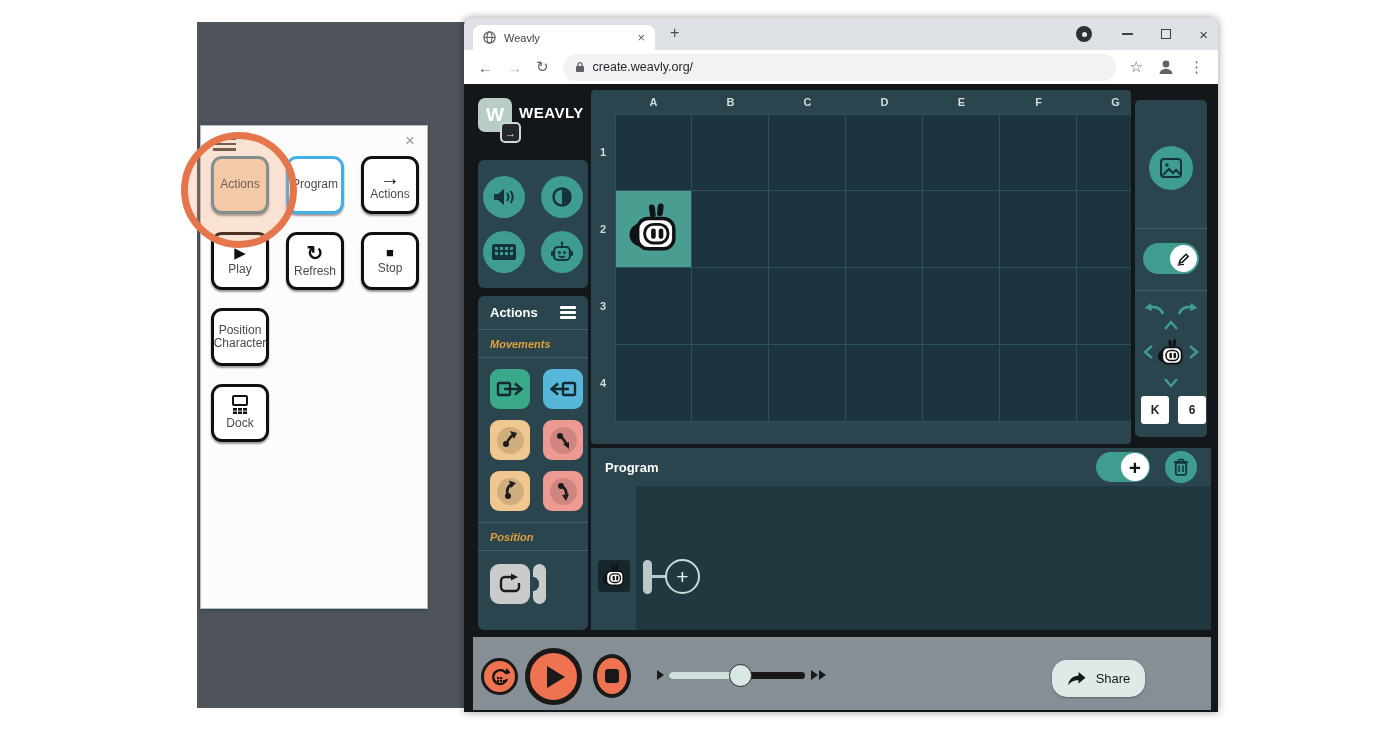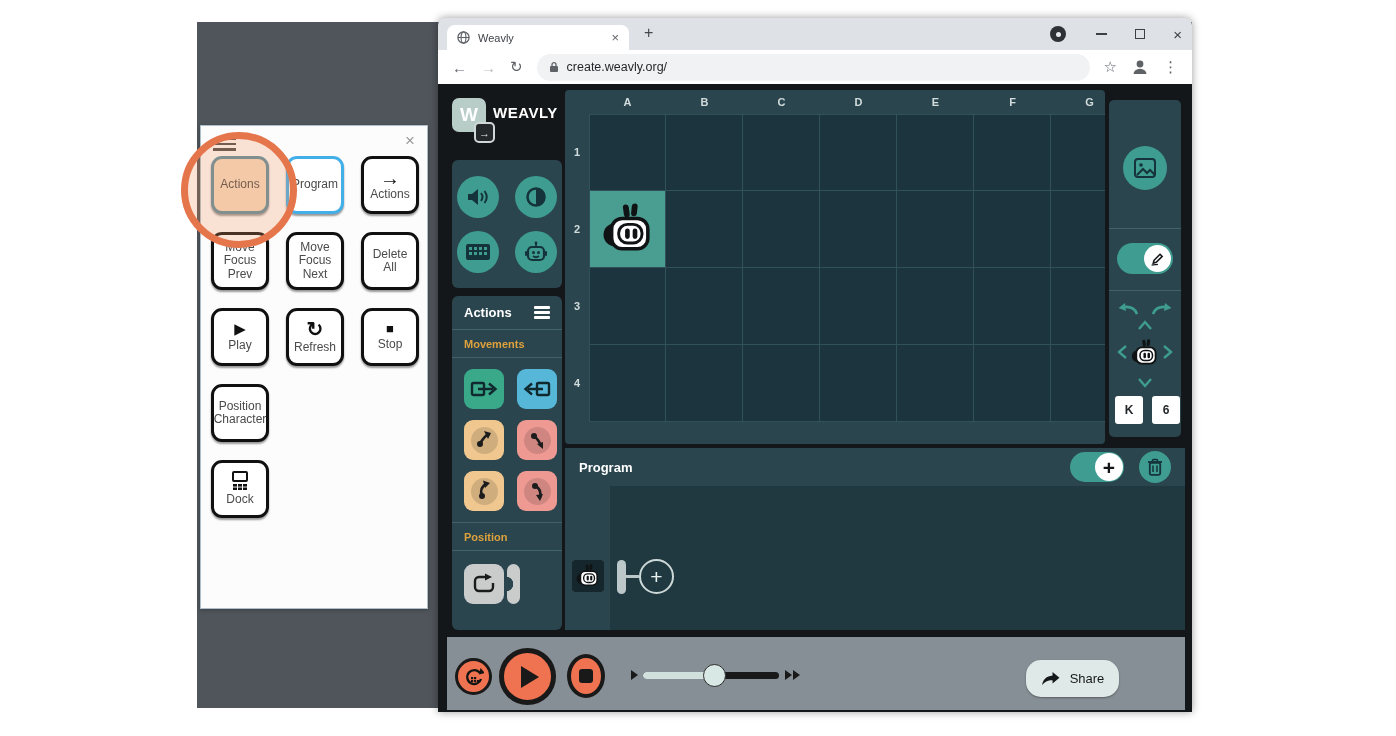--- a/index.html
+++ b/index.html
@@ -3,21 +3,21 @@
 <meta charset="utf-8">
 <style>
   * { margin:0; padding:0; box-sizing:border-box; }
   body { font-family:"Liberation Sans", sans-serif; background:#ffffff; }
   .canvas { position:relative; width:1396px; height:736px; background:#ffffff; overflow:hidden; }
 
   
   .desktop { position:absolute; left:197px; top:22px; width:995px; height:686px; background:#4f555b; }
 
   
-  .browser { position:absolute; left:438px; top:18px; width:754px; height:694px; background:#dee1e6; border-radius:7px 7px 0 0; box-shadow:0 0 8px rgba(0,0,0,.4); }
+  .browser { position:absolute; left:464px; top:18px; width:754px; height:694px; background:#dee1e6; border-radius:7px 7px 0 0; box-shadow:0 0 8px rgba(0,0,0,.4); }
   .tabstrip { position:relative; height:32px; }
   .tab { position:absolute; left:9px; top:7px; width:182px; height:25px; background:#fff; border-radius:8px 8px 0 0; display:flex; align-items:center; gap:8px; padding:0 10px; }
   .tab-title { flex:1; font-size:11px; color:#3f4347; }
   .tab-close { font-size:13px; color:#5f6368; line-height:1; }
   .newtab { position:absolute; left:206px; top:6px; font-size:16px; color:#45494d; }
   .pin-badge { position:absolute; right:126px; top:8px; width:16px; height:16px; border-radius:50%; background:#2e3236; display:flex; align-items:center; justify-content:center; }
   .pin-badge i { width:5px; height:5px; border-radius:50%; background:#e8eaed; }
   .win-ctrls { position:absolute; right:10px; top:0; height:32px; display:flex; align-items:center; gap:28px; }
   .wc-min { width:11px; height:2px; background:#3c4043; }
   .wc-max { width:10px; height:10px; border:1.4px solid #3c4043; }
@@ -39,21 +39,21 @@
   .logo-arrow { position:absolute; left:22px; top:24px; width:21px; height:21px; background:#24282a; border:2px solid #cfd8d6; border-radius:5px; color:#dfe8e6; font-size:11px; display:flex; align-items:center; justify-content:center; }
   .logo-text { color:#fff; font-weight:bold; font-size:15px; letter-spacing:.5px; margin-top:6px; }
 
   .stb { position:absolute; left:14px; top:76px; width:110px; height:128px; background:#2a454e; border-radius:6px; display:grid; grid-template-columns:42px 42px; gap:13px 16px; justify-content:center; align-content:center; }
   .circ { width:42px; height:42px; border-radius:50%; background:#3e9c90; display:flex; align-items:center; justify-content:center; }
 
   .acts { position:absolute; left:14px; top:212px; width:110px; height:334px; background:#2a454e; border-radius:6px; overflow:hidden; }
   .acts-head { height:34px; display:flex; align-items:center; justify-content:space-between; padding:0 12px; border-bottom:1px solid #42626b; }
   .acts-title { font-size:13px; font-weight:bold; color:#fff; }
   .burger-w span { display:block; width:16px; height:2.4px; background:#fff; margin:2.6px 0; border-radius:1px; }
-  .sec-label { padding:8px 12px 7px; font-size:11px; font-weight:bold; color:#dfa13c; border-bottom:1px solid #42626b; }
+  .sec-label { padding:8px 12px 7px; font-size:11px; font-weight:bold; color:#dfa13c; border-bottom:1px solid #42626b;font-style:italic; }
   .blocks { padding:11px 12px; display:grid; grid-template-columns:40px 40px; gap:11px 13px; border-bottom:1px solid #42626b; }
   .blk { width:40px; height:40px; border-radius:9px; display:flex; align-items:center; justify-content:center; position:relative; }
   .blk-forward { background:#3aa98a; } .blk-back { background:#57b7d8; }
   .blk-l45, .blk-l90 { background:#efc78f; } .blk-r45, .blk-r90 { background:#ee9a93; }
   .blk.turn::before { content:''; position:absolute; width:27px; height:27px; border-radius:50%; background:rgba(0,0,0,.13); }
   .blk svg { position:relative; }
   .loop-row { padding:13px 12px; display:flex; align-items:center; gap:3px; }
   .blk-loop { width:40px; height:40px; background:#c9cccb; border-radius:9px; display:flex; align-items:center; justify-content:center; }
   .loop-tail { width:13px; height:40px; border-radius:8px; background:radial-gradient(circle at -1px 50%, #2a454e 7px, #c9cccb 7.5px); }
 
@@ -496,31 +496,20 @@
         <div class="pbtn pbtn-program">
             <span>Program</span>
           </div>
         <div class="pbtn">
           <span class="ic" style="font-size:20px;font-weight:bold">→</span>
           <span>Actions</span>
         </div>
       </div>
       <div class="p-row">
         <div class="pbtn">
-            <span>Move Focus Prev</span>
-          </div>
-        <div class="pbtn">
-            <span>Move Focus Next</span>
-          </div>
-        <div class="pbtn">
-            <span>Delete All</span>
-          </div>
-      </div>
-      <div class="p-row">
-        <div class="pbtn">
           <span class="ic" style="font-size:15px;margin-bottom:3px">▶</span>
           <span>Play</span>
         </div>
         <div class="pbtn">
           <span class="ic" style="font-size:20px;font-weight:bold;margin-bottom:2px">↻</span>
           <span>Refresh</span>
         </div>
         <div class="pbtn">
           <span class="ic" style="font-size:13px;margin-bottom:3px">■</span>
           <span>Stop</span>

